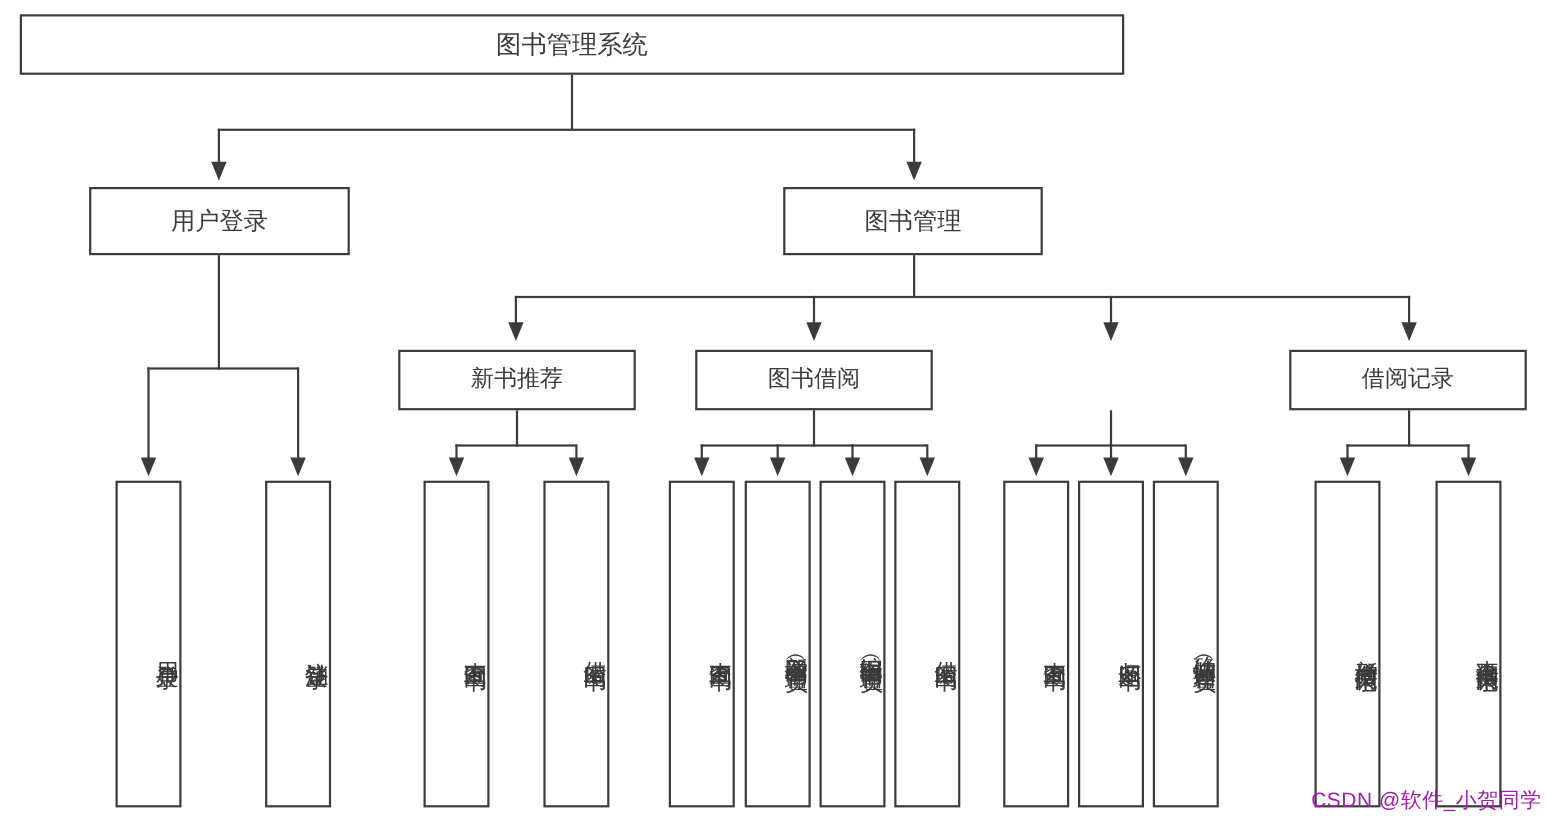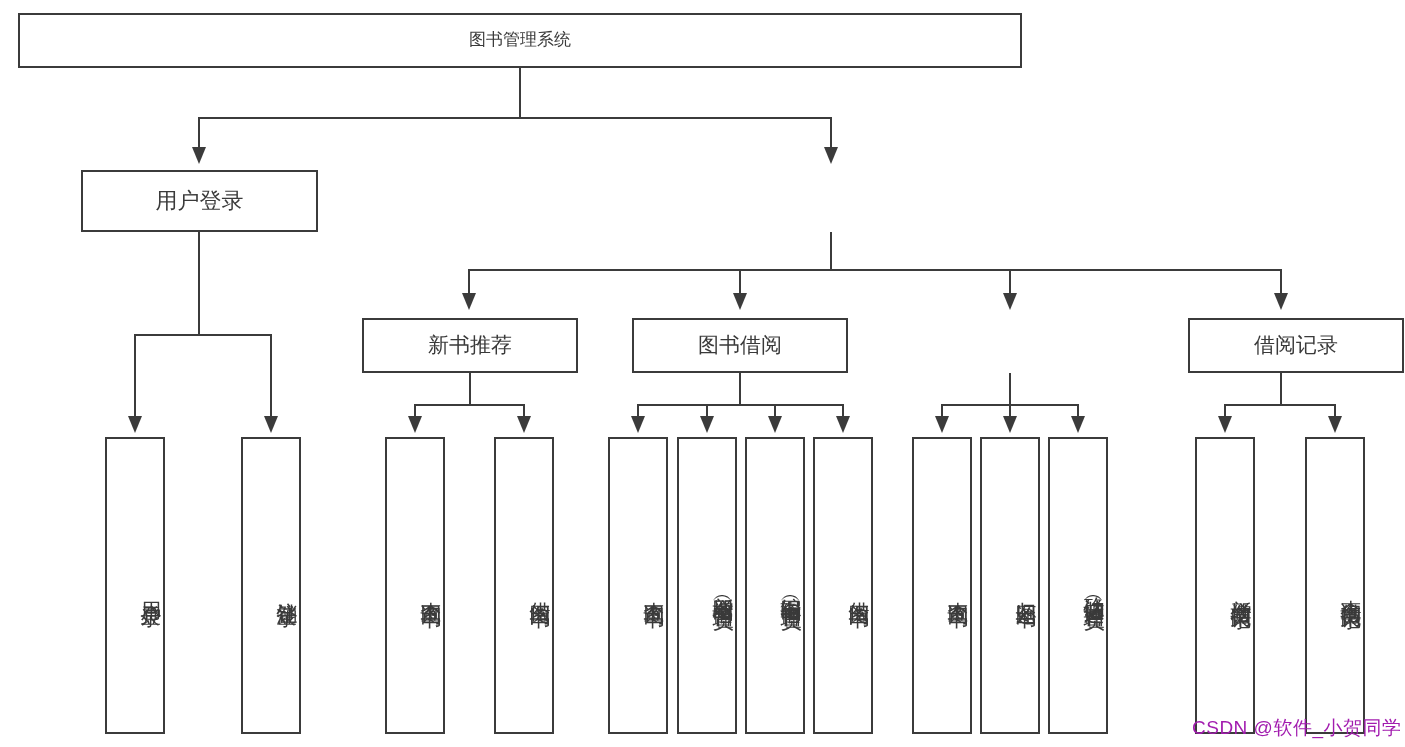--- a/index.html
+++ b/index.html
@@ -21,21 +21,21 @@
     box-sizing:border-box;
     border:2px solid #3b3b3b;
     background:#ffffff;
     display:flex;
     align-items:center;
     justify-content:center;
     text-align:center;
     color:#3a3a3a;
     line-height:1.18;
   }
-  .node.root{font-size:17px;}
+  .node.root{font-size:23px;}
   .node.lvl2{font-size:22px;}
   .node.lvl3{font-size:21px;}
   .node.leaf{
     font-size:21px;
     writing-mode:vertical-rl;
     text-orientation:upright;
     align-items:flex-start;
     justify-content:center;
     padding-top:6px;
     letter-spacing:2px;
@@ -79,20 +79,23 @@
   <div class="conn hline" style="left:198px;top:117px;width:634px;"></div>
 
   <div class="conn vline" style="left:198px;top:117px;height:32px;"></div>
   <div class="arrow" style="left:192px;top:147px;"></div>
   <div class="conn vline" style="left:830px;top:117px;height:32px;"></div>
   <div class="arrow" style="left:824px;top:147px;"></div>
 
   <div class="node lvl2" style="left:81px;top:170px;width:237px;height:62px;">
     <span>用户登录</span>
   </div>
+  <div class="node lvl2" style="left:712px;top:170px;width:236px;height:62px;">
+    <span>图书管理</span>
+  </div>
 
   <div class="conn vline" style="left:198px;top:232px;height:104px;"></div>
   <div class="conn hline" style="left:134px;top:334px;width:137px;"></div>
   <div class="conn vline" style="left:134px;top:334px;height:84px;"></div>
   <div class="arrow" style="left:128px;top:416px;"></div>
   <div class="conn vline" style="left:270px;top:334px;height:84px;"></div>
   <div class="arrow" style="left:264px;top:416px;"></div>
 
   <div class="node leaf" style="left:105px;top:437px;width:60px;height:297px;">
     <span>用户登录</span>
@@ -112,21 +115,21 @@
   <div class="arrow" style="left:1003px;top:293px;"></div>
   <div class="conn vline" style="left:1280px;top:269px;height:26px;"></div>
   <div class="arrow" style="left:1274px;top:293px;"></div>
 
   <div class="node lvl3" style="left:632px;top:318px;width:216px;height:55px;">
     <span>图书借阅</span>
   </div>
   <div class="node lvl3" style="left:362px;top:318px;width:216px;height:55px;">
     <span>新书推荐</span>
   </div>
-  <div class="node lvl3" style="left:1172px;top:318px;width:216px;height:55px;margin-left:16px;">
+  <div class="node lvl3" style="left:1172px;top:318px;width:216px;height:55px;">
     <span>借阅记录</span>
   </div>
 
   <div class="conn vline" style="left:469px;top:373px;height:33px;"></div>
   <div class="conn hline" style="left:414px;top:404px;width:110px;"></div>
   <div class="conn vline" style="left:414px;top:404px;height:14px;"></div>
   <div class="arrow" style="left:408px;top:416px;"></div>
   <div class="conn vline" style="left:523px;top:404px;height:14px;"></div>
   <div class="arrow" style="left:517px;top:416px;"></div>
 

